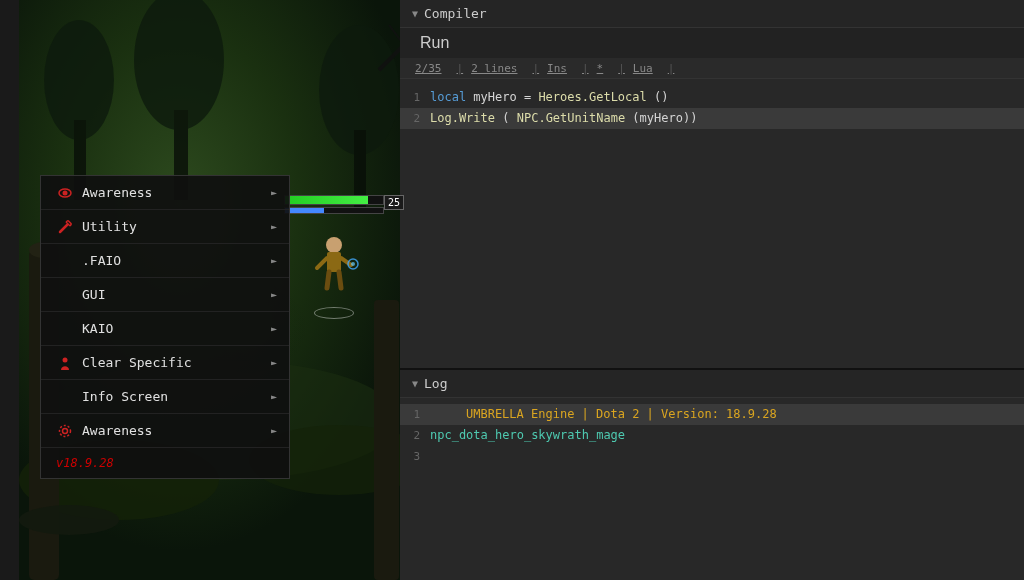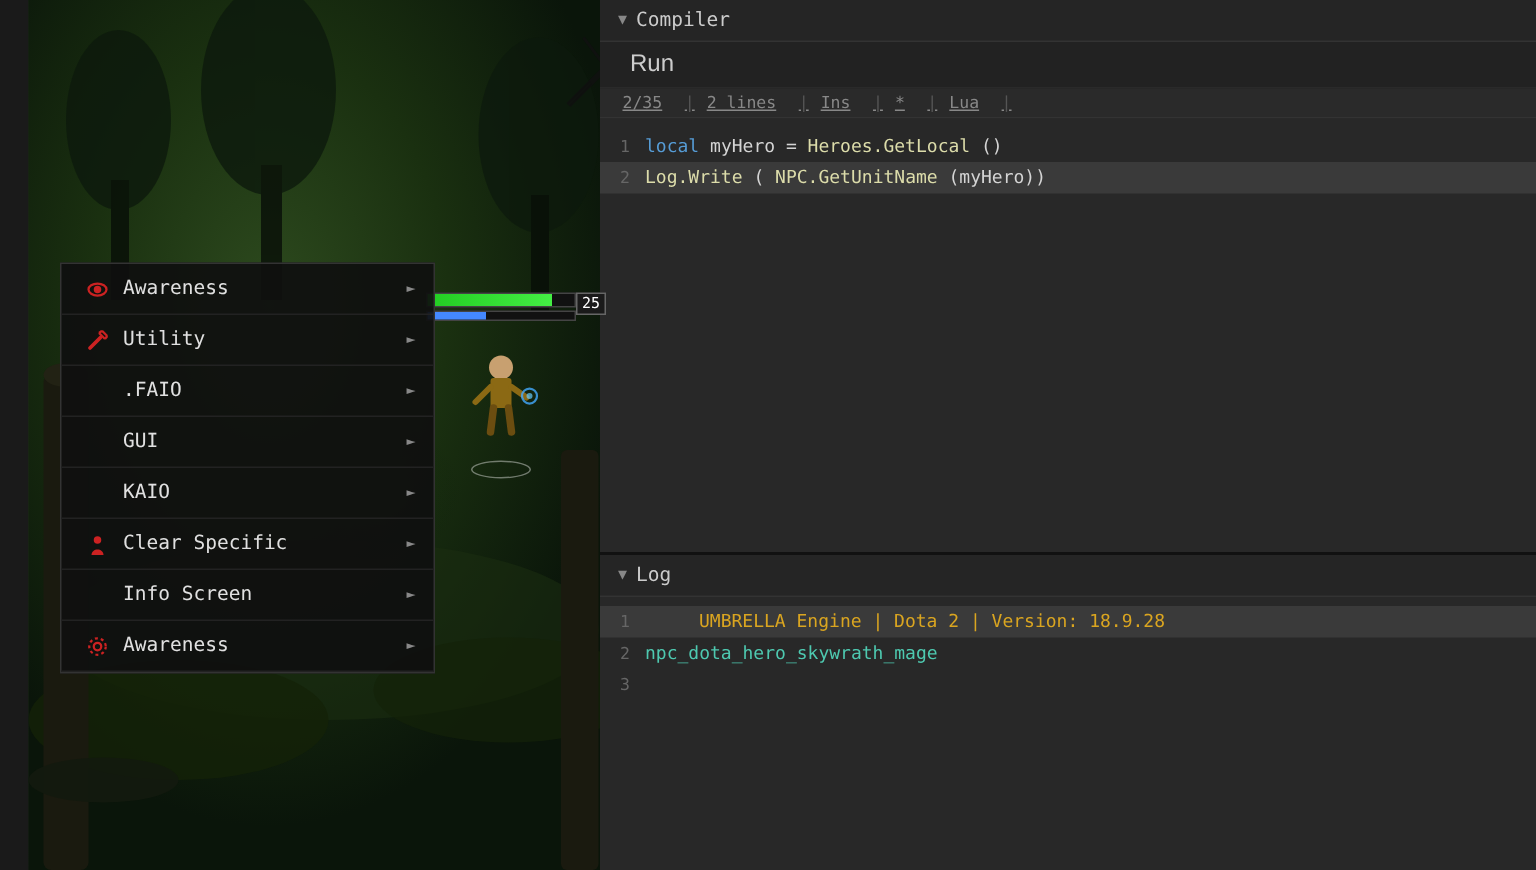--- a/index.html
+++ b/index.html
@@ -493,20 +493,21 @@
     <span class="menu-item-icon">
       <svg width="14" height="14" viewBox="0 0 14 14" xmlns="http://www.w3.org/2000/svg">
         <circle cx="7" cy="7" r="2.5" fill="none" stroke="#cc2222" stroke-width="1.5"></circle>
         <circle cx="7" cy="7" r="5.5" fill="none" stroke="#cc2222" stroke-width="1.5" stroke-dasharray="2 2"></circle>
       </svg>
     </span>
     <span>Awareness</span>
     <span class="menu-item-arrow">►</span>
   </div>
 
+  <div class="version-text">v18.9.28</div>
 </div>
 
 <div class="right-panel">
 
   <div class="compiler-section">
 
     <div class="section-header">
       <span class="section-triangle">▼</span>
       <span class="section-title">Compiler</span>
     </div>

